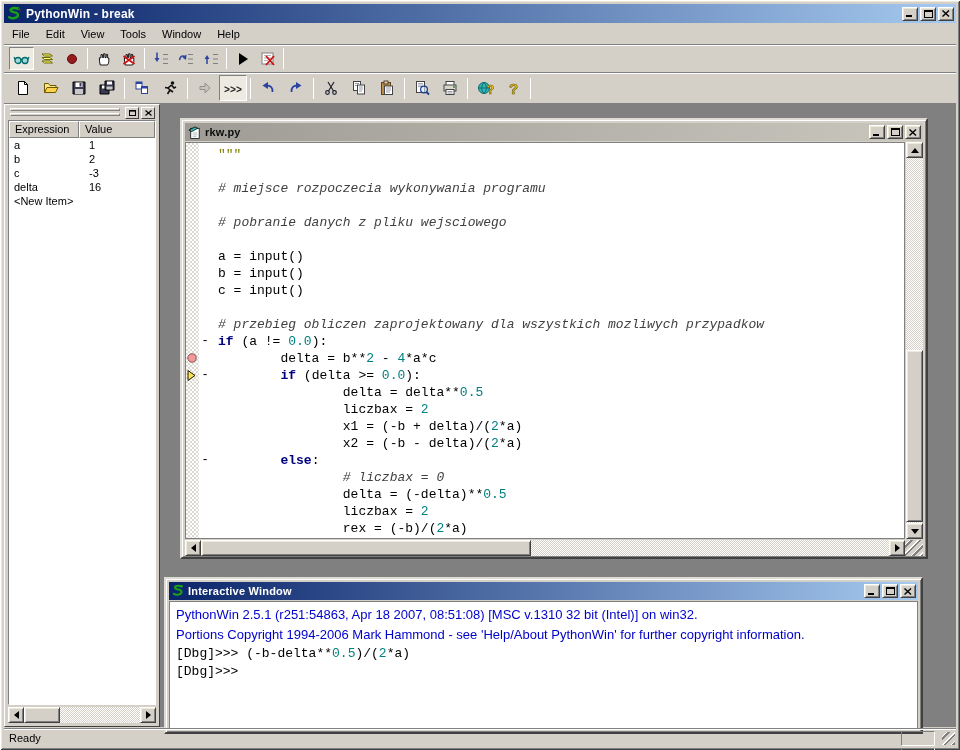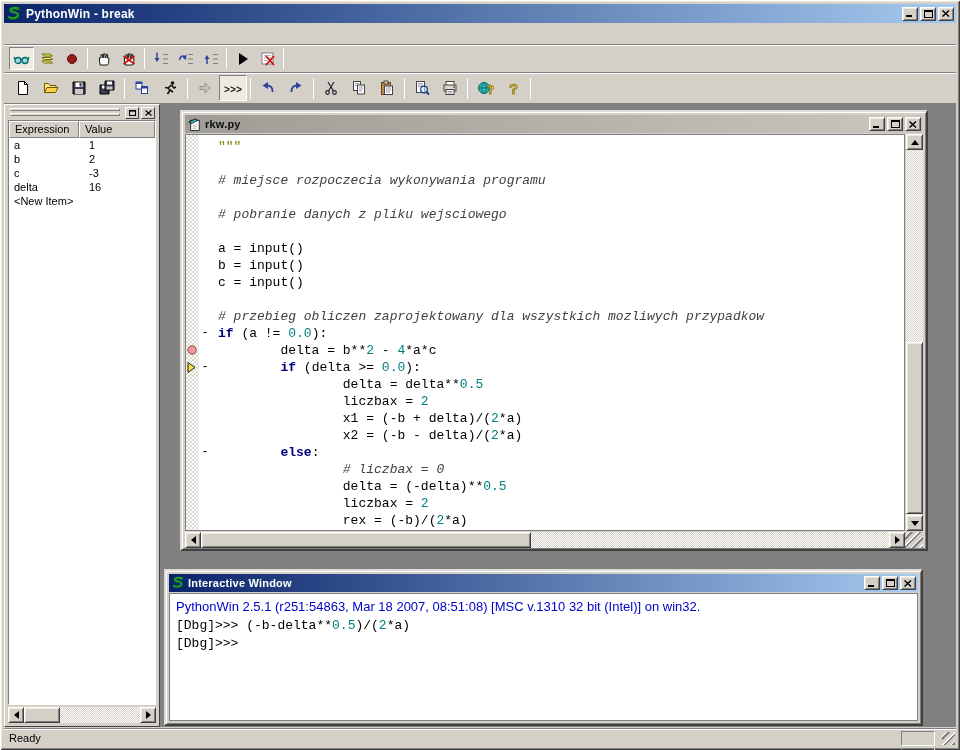--- a/index.html
+++ b/index.html
@@ -58,21 +58,21 @@
     box-shadow:inset 1px 1px 0 #ece9d8, inset -1px -1px 0 #808080; }
   .sb-btn { width:16px; height:16px; display:flex; align-items:center; justify-content:center; flex:0 0 auto; }
   .sb-track { flex:1; background:conic-gradient(#fff 25%,#d4d0c8 0 50%,#fff 0 75%,#d4d0c8 0) 0 0/2px 2px; }
   .tri-l { width:0;height:0;border:4px solid transparent;border-right:5px solid #000;margin-left:-4px; }
   .tri-r { width:0;height:0;border:4px solid transparent;border-left:5px solid #000;margin-right:-4px; }
   .tri-u { width:0;height:0;border:4px solid transparent;border-bottom:5px solid #000;margin-top:-4px; }
   .tri-d { width:0;height:0;border:4px solid transparent;border-top:5px solid #000;margin-bottom:-4px; }
 
   
   .child-win { position:absolute; background:#d4d0c8; border:2px solid; border-color:#dedbd4 #404040 #404040 #dedbd4;
-    box-shadow:inset 1px 1px 0 #fff, inset -1px -1px 0 #808080; }
+    box-shadow:inset 1px 1px 0 #fff, inset -1px -1px 0 #808080;margin-top:8px; }
   .editor-win { left:176px; top:6px; width:748px; height:441px; }
   .iw-win { left:160px; top:465px; width:759px; height:157px; }
   .child-title { position:absolute; left:3px; top:3px; right:3px; height:18px; display:flex; align-items:center;
     padding:0 2px; font-weight:bold; font-size:11px; }
   .inactive-title { background:linear-gradient(90deg,#9e9c94,#c9c6be); color:#0c0c0c; }
   .active-title { background:linear-gradient(90deg,#0a246a,#a6caf0); color:#fff; }
   .child-title .cap-btn { width:16px; height:14px; }
   .child-title .title-text { font-size:11px; color:inherit; margin-left:3px; }
 
   
@@ -141,20 +141,28 @@
           </svg>
         </span>
       <span class="cap-btn">
           <svg width="8" height="7" viewBox="0 0 8 7">
             <path d="M0.5 0.5 L7 6.5 M7 0.5 L0.5 6.5" stroke="#000" stroke-width="1.4"></path>
           </svg>
         </span>
     </span>
   </div>
 
+  <div class="menubar" id="menu-items">
+      <span class="menu-item">File</span>
+      <span class="menu-item">Edit</span>
+      <span class="menu-item">View</span>
+      <span class="menu-item">Tools</span>
+      <span class="menu-item">Window</span>
+      <span class="menu-item">Help</span>
+    </div>
 
   <div class="toolbar tb1" id="tb1">
       <span class="tb-btn pressed">
         <span>
           <svg width="17" height="16" viewBox="0 0 16 16">
             <circle cx="4.5" cy="9.5" r="3" fill="#9fd8d8" stroke="#006b6b" stroke-width="1.3"></circle>
             <circle cx="11.5" cy="9.5" r="3" fill="#9fd8d8" stroke="#006b6b" stroke-width="1.3"></circle>
             <path d="M7.3 9 Q8 7.6 8.7 9 M1.6 8.5 L0.5 6 M14.4 8.5 L15.5 6" stroke="#006b6b" fill="none" stroke-width="1.2"></path>
           </svg>
         </span>
@@ -535,21 +543,22 @@
               </svg>
             </span>
           <span class="cap-btn">
               <svg width="8" height="7" viewBox="0 0 8 7">
                 <path d="M0.5 0.5 L7 6.5 M7 0.5 L0.5 6.5" stroke="#000" stroke-width="1.4"></path>
               </svg>
             </span>
         </span>
       </div>
       <div class="iw-content" id="iw-lines">
-          <div class="iw-banner">PythonWin 2.5.1 (r251:54863, Mar 18 2007, 08:51:08) [MSC v.1310 32 bit (Intel)] on win32.</div>
+          <div class="iw-banner">PythonWin 2.5.1 (r251:54863, Apr 18 2007, 08:51:08) [MSC v.1310 32 bit (Intel)] on win32.</div>
+          <div class="iw-banner">Portions Copyright 1994-2006 Mark Hammond - see 'Help/About PythonWin' for further copyright information.</div>
           <div class="iw-line"><span class="tk-pln">[Dbg]&gt;&gt;&gt; (-b-delta**</span><span class="tk-num">0.5</span><span class="tk-pln">)/(</span><span class="tk-num">2</span><span class="tk-pln">*a)</span></div>
           <div class="iw-line"><span class="tk-pln">[Dbg]&gt;&gt;&gt;</span></div>
         </div>
     </div>
 
   </div>
 
   <div class="statusbar">
     <span class="status-ready">Ready</span>
     <span class="status-cells" id="status-cells">

